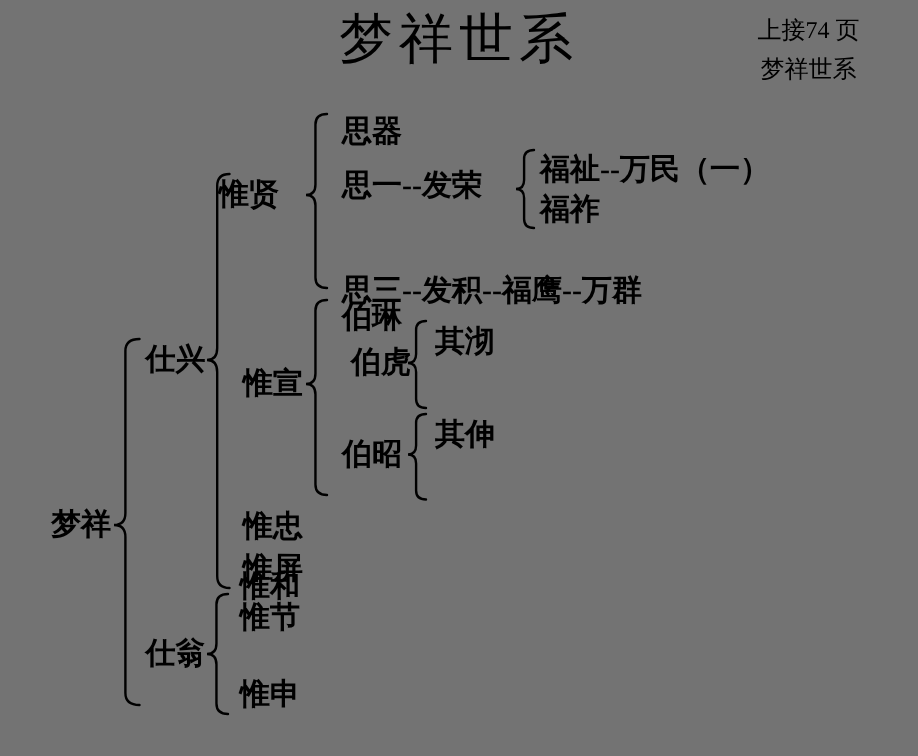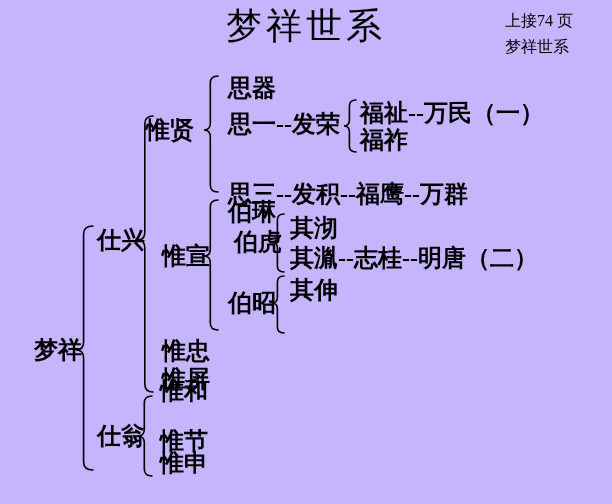--- a/index.html
+++ b/index.html
@@ -1,42 +1,43 @@
 <!DOCTYPE html>
 <html><head>
 <meta charset="utf-8">
 <style>
   html,body{margin:0;padding:0;background:#ffffff;}
   .page{
     position:relative;
     width:612px;height:504px;
-    background:#c4b5fd;
+    background:#737373;
     color:#000;
     font-family:"Liberation Serif","DejaVu Serif",serif;
     overflow:hidden;
   }
   .title{
     position:absolute;
     top:2px;left:0;width:100%;
     margin:0;
     text-align:center;
     font-size:36px;
     font-weight:400;
     letter-spacing:4px;
   }
   .corner{
     position:absolute;
     left:505px;top:8px;
     font-size:16px;
     line-height:26px;
     white-space:nowrap;
+    text-align:center;
   }
   .node{
     position:absolute;
-    font-size:24px;
+    font-size:20px;
     font-weight:bold;
     line-height:22px;
     white-space:nowrap;
   }
   .braces{
     position:absolute;left:0;top:0;
     pointer-events:none;
   }
   .braces path{
     fill:none;
@@ -72,30 +73,29 @@
 
   <span class="node" style="left:97px;top:229px">仕兴</span>
   <span class="node" style="left:97px;top:425px">仕翁</span>
 
   <span class="node" style="left:146px;top:119px">惟贤</span>
   <span class="node" style="left:162px;top:245px">惟宣</span>
   <span class="node" style="left:162px;top:340px">惟忠</span>
   <span class="node" style="left:162px;top:368px">惟屏</span>
 
   <span class="node" style="left:160px;top:380px">惟和</span>
-  <span class="node" style="left:160px;top:430px">惟节</span>
+  <span class="node" style="left:160px;top:401px">惟节</span>
   <span class="node" style="left:160px;top:452px">惟申</span>
 
   <span class="node" style="left:228px;top:77px">思器</span>
   <span class="node" style="left:228px;top:113px">思一--发荣</span>
   <span class="node" style="left:360px;top:102px">福祉--万民（一）</span>
   <span class="node" style="left:360px;top:129px">福祚</span>
   <span class="node" style="left:228px;top:183px">思三--发积--福鹰--万群</span>
 
   <span class="node" style="left:228px;top:201px">伯琳</span>
   <span class="node" style="left:234px;top:231px">伯虎</span>
   <span class="node" style="left:290px;top:217px">其沏</span>
-  <span class="node" style="left:290px;top:247px">其湚--志桂--明唐（二）</span>
 
   <span class="node" style="left:228px;top:292px">伯昭</span>
   <span class="node" style="left:290px;top:279px">其伸</span>
 
 </div>
 
 </body></html>

